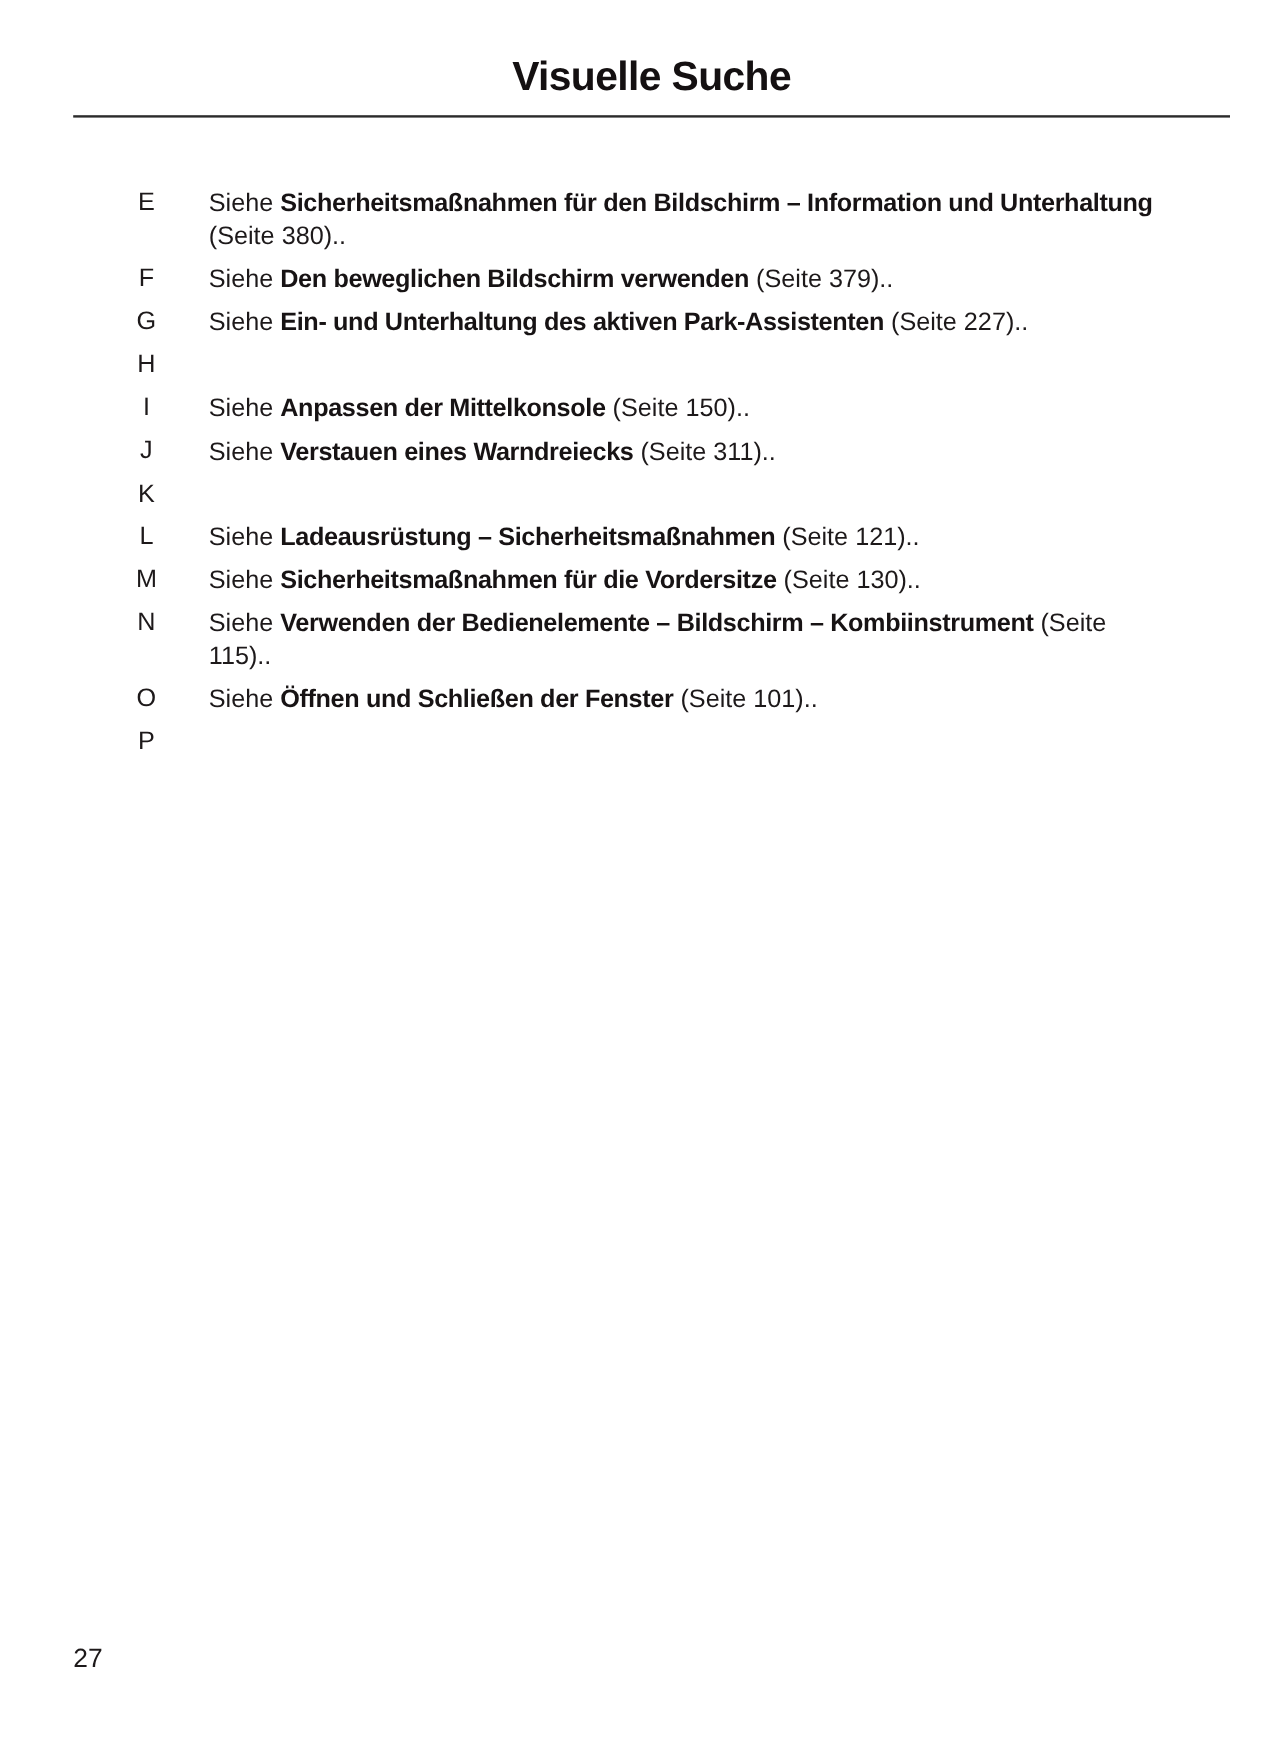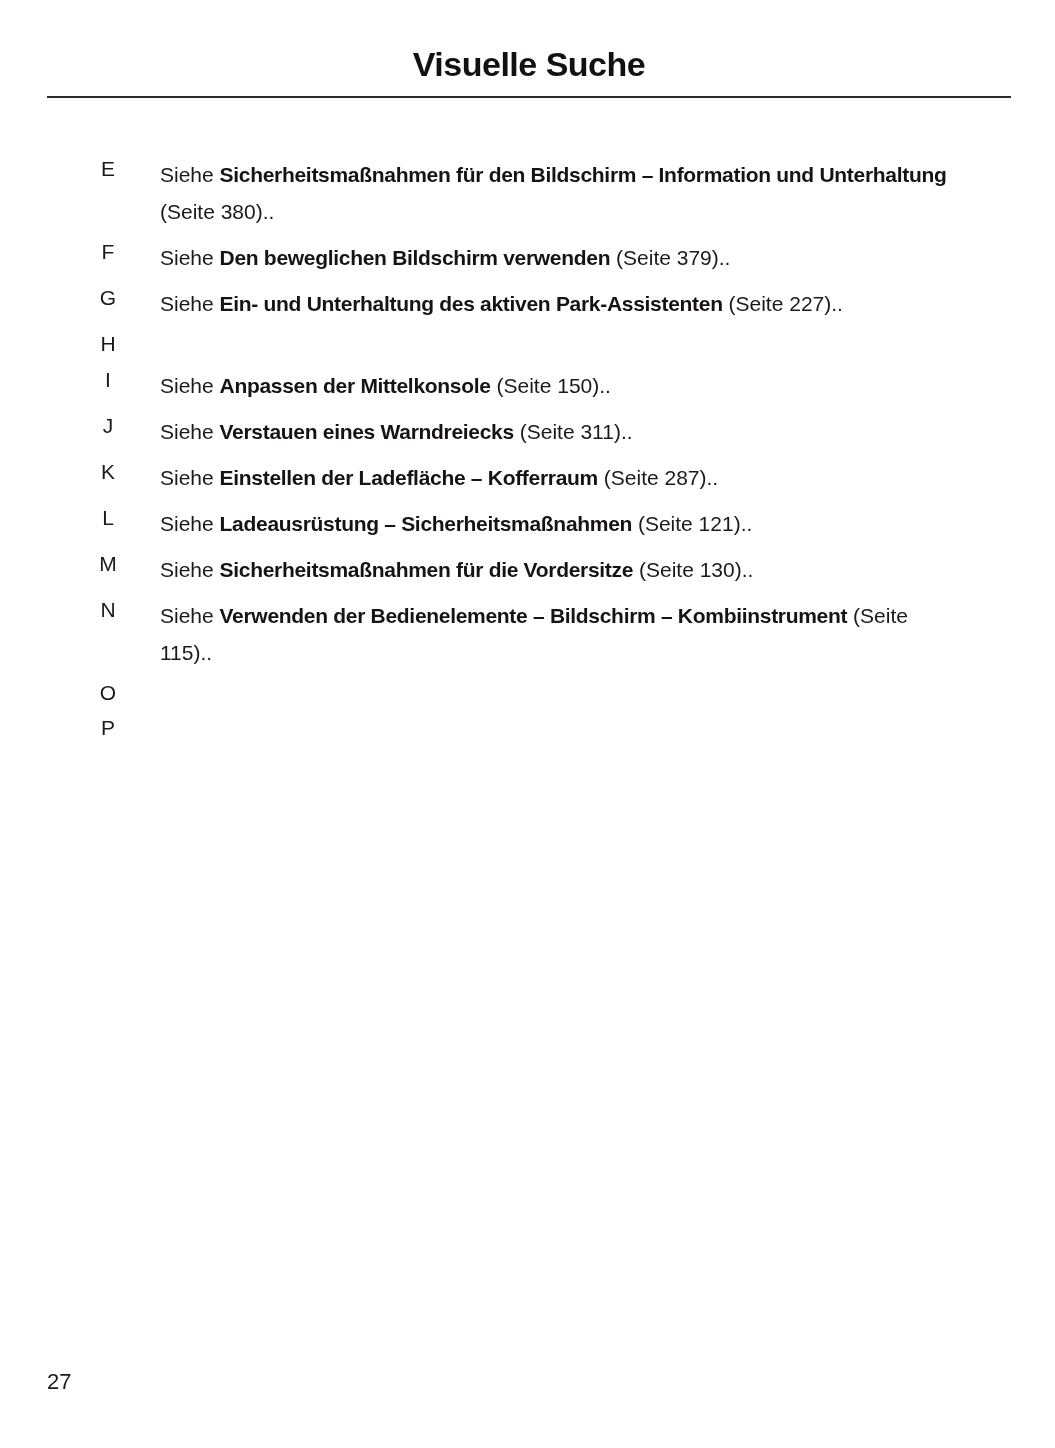--- a/index.html
+++ b/index.html
@@ -10,21 +10,21 @@
   body {
     width: 1055px;
     height: 1448px;
     position: relative;
     font-family: "Liberation Sans", sans-serif;
     color: #1d191a;
     overflow: hidden;
   }
   .content {
     position: absolute;
-    left: 47px;
+    left: 61px;
     top: 0;
     width: 964px;
     height: 1448px;
   }
   .page-title {
     margin: 0;
     padding-top: 44px;
     text-align: center;
     font-size: 34px;
     line-height: 40px;
@@ -56,21 +56,21 @@
     flex: 0 0 30px;
     text-align: center;
     font-size: 21px;
     line-height: 26.5px;
     color: #1d191a;
   }
   .text {
     margin-left: 37px;
     width: 800px;
     font-size: 21px;
-    line-height: 37px;
+    line-height: 27px;
     color: #1d191a;
   }
   .text .bold {
     font-weight: 700;
     letter-spacing: -0.3px;
     color: #171314;
   }
   .page-footer {
     position: absolute;
     top: 1368px;
@@ -137,25 +137,20 @@
         <div class="letter">J</div>
         <div class="text">
           <span class="plain">Siehe</span>
           <span class="bold">Verstauen eines Warndreiecks</span>
           <span class="plain">(Seite 311)..</span>
         </div>
       </div>
 
       <div class="row">
         <div class="letter">K</div>
-        <div class="text">
-          <span class="plain">Siehe</span>
-          <span class="bold">Einstellen der Ladefläche – Kofferraum</span>
-          <span class="plain">(Seite 287)..</span>
-        </div>
       </div>
 
       <div class="row">
         <div class="letter">L</div>
         <div class="text">
           <span class="plain">Siehe</span>
           <span class="bold">Ladeausrüstung – Sicherheitsmaßnahmen</span>
           <span class="plain">(Seite 121)..</span>
         </div>
       </div>
@@ -173,20 +168,25 @@
         <div class="letter">N</div>
         <div class="text">
           <span class="plain">Siehe</span>
           <span class="bold">Verwenden der Bedienelemente – Bildschirm – Kombiinstrument</span>
           <span class="plain">(Seite 115)..</span>
         </div>
       </div>
 
       <div class="row">
         <div class="letter">O</div>
+        <div class="text">
+          <span class="plain">Siehe</span>
+          <span class="bold">Öffnen und Schließen der Fenster</span>
+          <span class="plain">(Seite 101)..</span>
+        </div>
       </div>
 
       <div class="row">
         <div class="letter">P</div>
       </div>
     </div>
 
   <div class="page-footer">27</div>
 
 </div>

